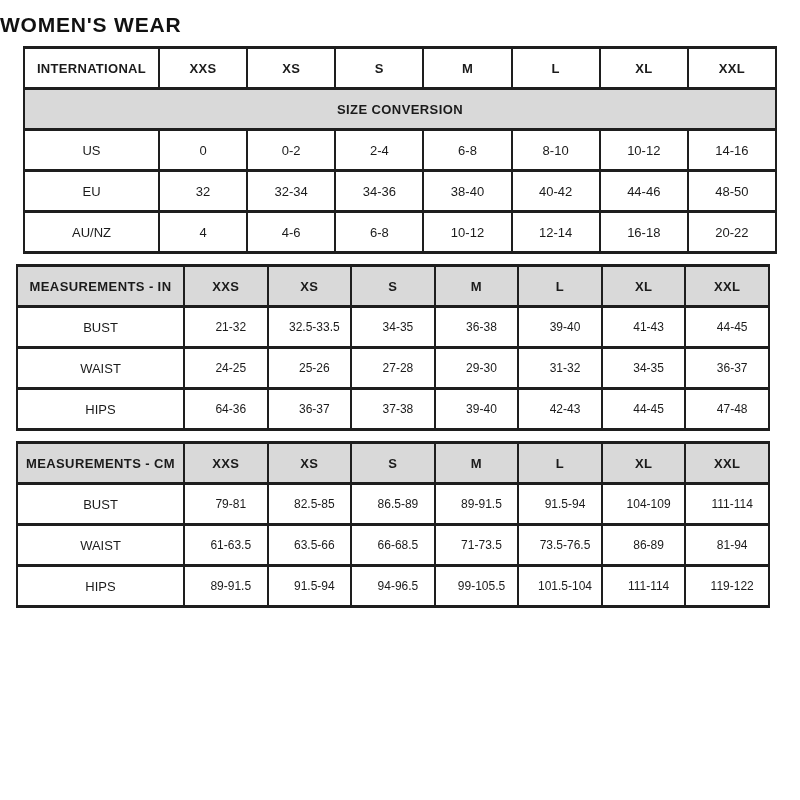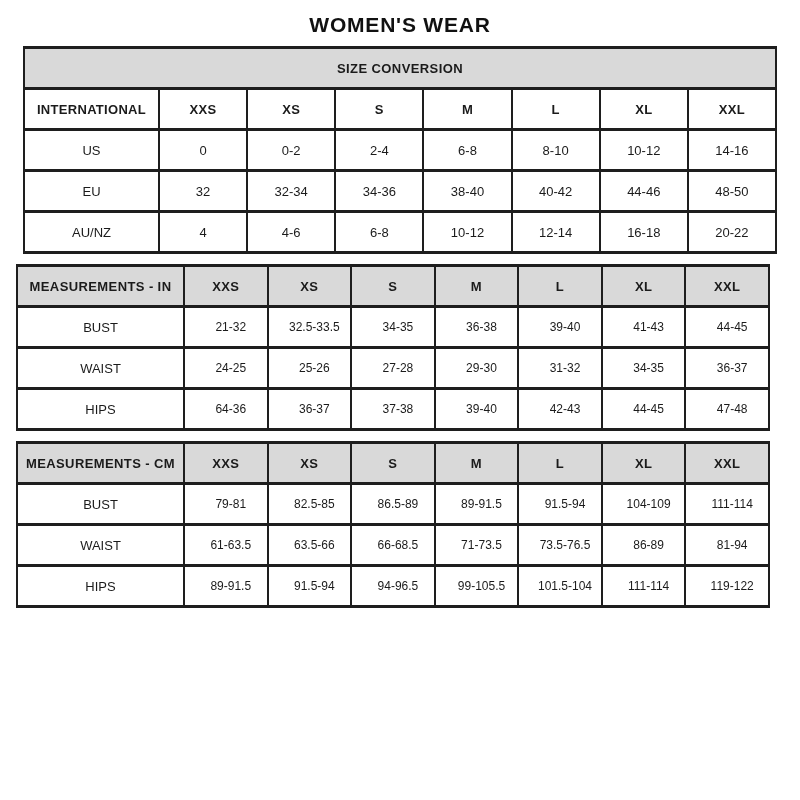--- a/index.html
+++ b/index.html
@@ -7,21 +7,20 @@
   body {
     width: 800px; height: 800px;
     background: #ffffff;
     font-family: "Liberation Sans", sans-serif;
     color: #1b1b1b;
     overflow: hidden;
   }
   .page-title {
     margin: 0;
     padding-top: 13px;
-    text-align: center;
     font-size: 21px;
     line-height: 1.15;
     font-weight: 700;
     letter-spacing: 0.8px;
     color: #111111;
   }
   table.tbl {
     width: 754px;
     margin: 9px auto 0;
     border-collapse: collapse;
@@ -64,33 +63,33 @@
       <col>
       <col>
       <col>
       <col>
       <col>
       <col>
       <col>
     </colgroup>
   <tbody>
     <tr>
-      <td class="ghead" colspan="8">SIZE CONVERSION</td>
-    </tr>
-    <tr>
       <td class="hcell">INTERNATIONAL</td>
       <td class="hcell">XXS</td>
       <td class="hcell">XS</td>
       <td class="hcell">S</td>
       <td class="hcell">M</td>
       <td class="hcell">L</td>
       <td class="hcell">XL</td>
       <td class="hcell">XXL</td>
     </tr>
     <tr>
+      <td class="ghead" colspan="8">SIZE CONVERSION</td>
+    </tr>
+    <tr>
       <td>US</td>
       <td>0</td>
       <td>0-2</td>
       <td>2-4</td>
       <td>6-8</td>
       <td>8-10</td>
       <td>10-12</td>
       <td>14-16</td>
     </tr>
     <tr>

